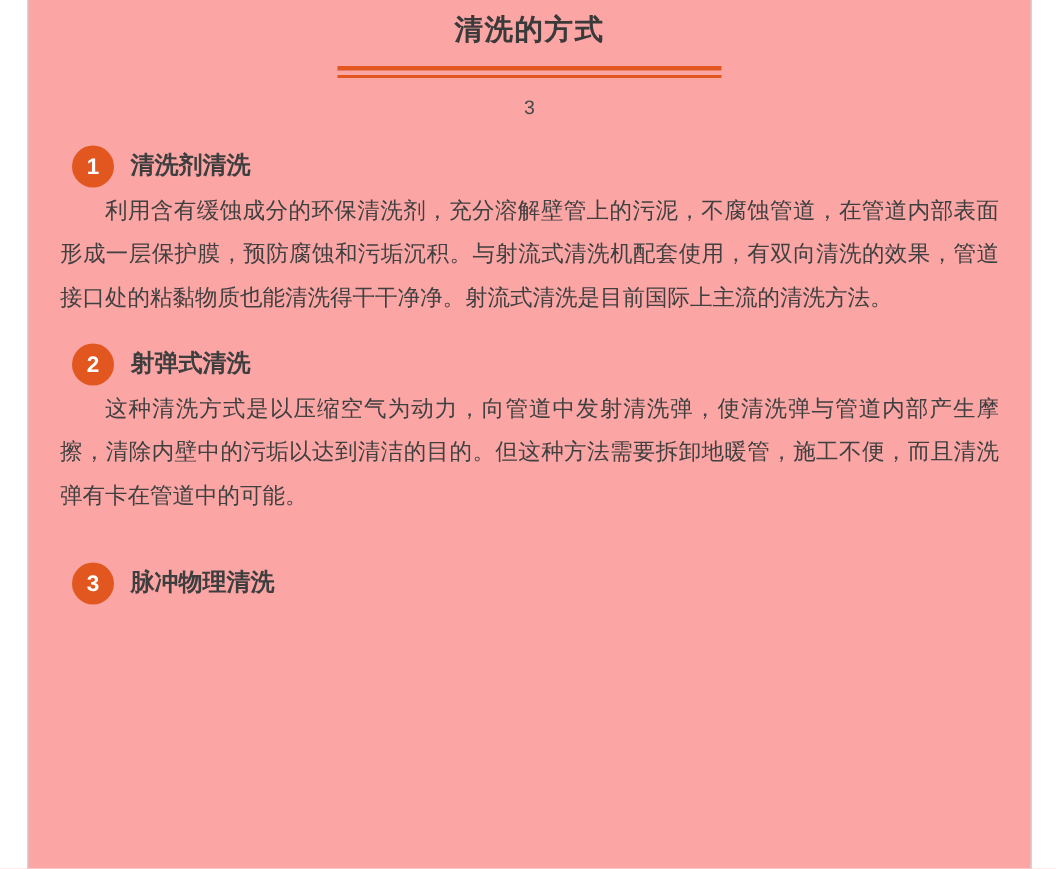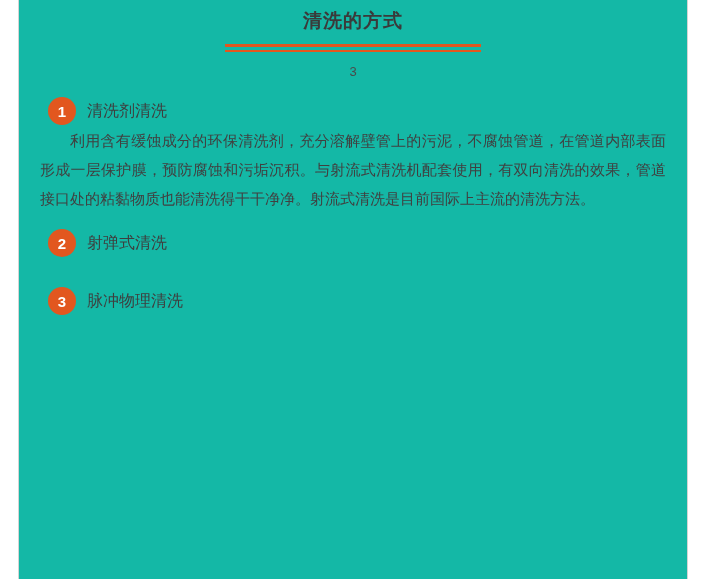--- a/index.html
+++ b/index.html
@@ -6,21 +6,21 @@
   html, body {
     width: 704px; height: 579px;
     background: #ffffff;
     font-family: "Liberation Sans", "DejaVu Sans", sans-serif;
     overflow: hidden;
   }
   .card {
     position: absolute;
     left: 18px; top: 0;
     width: 670px; height: 579px;
-    background: #14b8a6;
+    background: #fca5a5;
     border-left: 1px solid #d4d4d4;
     border-right: 1px solid #d4d4d4;
     padding: 8px 21px 0 21px;
     overflow: hidden;
   }
   .title {
     text-align: center;
     font-size: 19px;
     font-weight: bold;
     color: #3a3a3a;
@@ -59,21 +59,21 @@
     color: #ffffff;
     font-size: 15px;
     font-weight: bold;
     display: flex;
     align-items: center;
     justify-content: center;
     flex: 0 0 28px;
   }
   .method-title {
     font-size: 16px;
-    font-weight: normal;
+    font-weight: bold;
     color: #3e3e3e;
     line-height: 28px;
   }
   .method-body {
     font-size: 15px;
     color: #404040;
     line-height: 29px;
     margin-top: 1px;
     text-indent: 2em;
     text-align: justify;
@@ -100,20 +100,21 @@
       <h2 class="method-title">清洗剂清洗</h2>
     </div>
     <p class="method-body">利用含有缓蚀成分的环保清洗剂，充分溶解壁管上的污泥，不腐蚀管道，在管道内部表面形成一层保护膜，预防腐蚀和污垢沉积。与射流式清洗机配套使用，有双向清洗的效果，管道接口处的粘黏物质也能清洗得干干净净。射流式清洗是目前国际上主流的清洗方法。</p>
   </section>
 
   <section class="method">
     <div class="method-header">
       <span class="badge">2</span>
       <h2 class="method-title">射弹式清洗</h2>
     </div>
+    <p class="method-body">这种清洗方式是以压缩空气为动力，向管道中发射清洗弹，使清洗弹与管道内部产生摩擦，清除内壁中的污垢以达到清洁的目的。但这种方法需要拆卸地暖管，施工不便，而且清洗弹有卡在管道中的可能。</p>
   </section>
 
   <section class="method last">
     <div class="method-header">
       <span class="badge">3</span>
       <h2 class="method-title">脉冲物理清洗</h2>
     </div>
   </section>
 
 </div>

